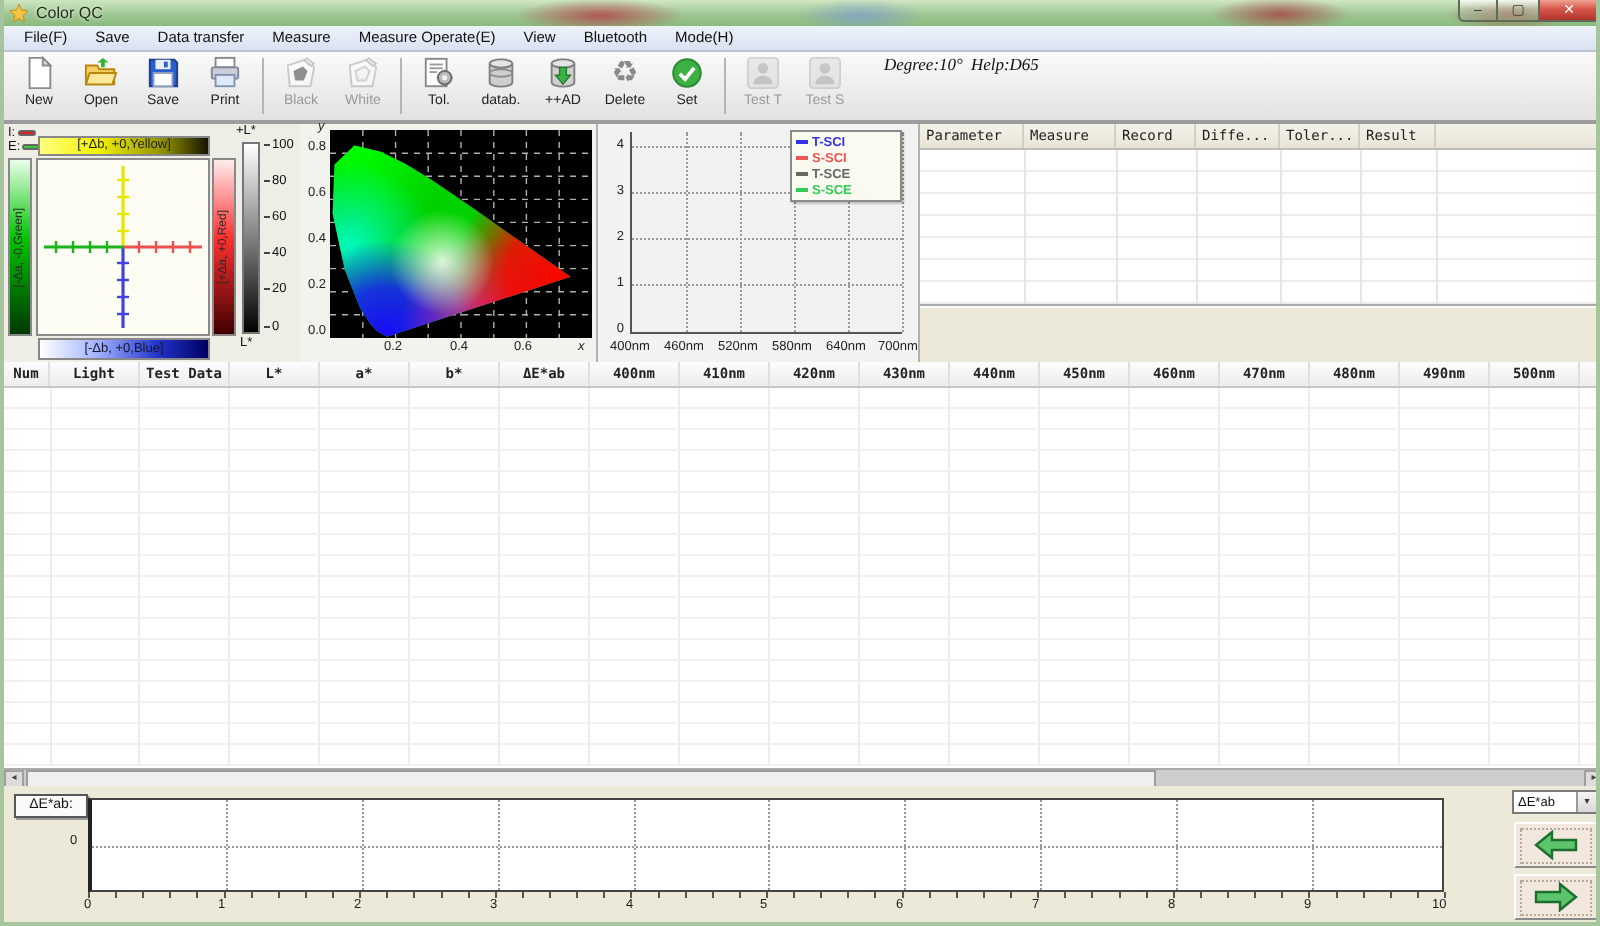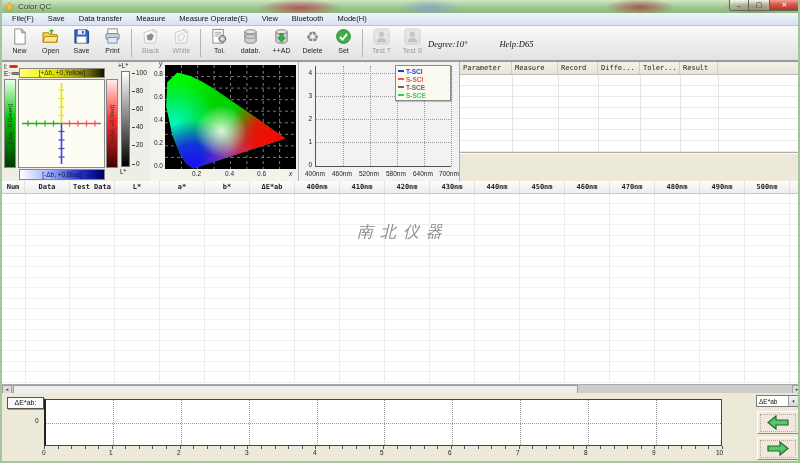--- a/index.html
+++ b/index.html
@@ -39,21 +39,21 @@
   #toolbar { position:absolute; left:0; top:26px; width:800px; height:35px;
     background:linear-gradient(180deg,#fafafa,#e2e2e2); border-bottom:1px solid #9c9c9c;
     display:flex; align-items:flex-start; padding:1px 0 0 2px; }
   .tbtn { width:31px; height:33px; display:flex; flex-direction:column; align-items:center; justify-content:flex-start; }
   .tbtn .ticon { width:19px; height:19px; display:flex; align-items:center; justify-content:center; }
   .tbtn .tlabel { font-size:7px; margin-top:1px; color:#222; white-space:nowrap; }
   .tbtn.disabled .tlabel { color:#9a9a9a; }
   .tbtn.disabled .ticon { opacity:.45; filter:grayscale(1); }
   .tb-sep { width:1px; height:28px; background:#b5b5b5; margin:2px 3px 0 3px; }
   .recycle-glyph { font-size:15px; color:#8a8a8a; line-height:1; }
-  #tb-meta { display:flex; align-items:center; height:33px; gap:32px; }
+  #tb-meta { display:flex; height:33px; margin-left:14px; gap:4px; }
   .meta-text { font-family:"Liberation Serif","DejaVu Serif",serif; font-style:italic; font-size:8.5px; color:#111; }
 
   
   #panels { position:absolute; left:0; top:61px; width:800px; height:120px; border-top:1px solid #9c9c9c; background:#eeece1; }
 
   
   #color-panel { position:absolute; left:0; top:0; width:148px; height:120px; background:#efeee6; }
   .io-legend { position:absolute; left:2px; font-size:6.5px; color:#111; display:flex; align-items:center; }
   .pill { width:9px; height:3px; border-radius:2px; margin-left:1px; border:0.5px solid #666; }
   .pill.red { background:#e02020; } .pill.green { background:#2ecc2e; }
@@ -522,42 +522,41 @@
           <div class="rcol" style="left:258px;"></div>
       </div>
       <div id="result-strip"></div>
       <div id="status-indicator"></div>
     </div>
   </div>
 
   <div id="main-table">
     <div id="mt-header">
       <span class="mh first">Num</span>
-      <span class="mh">Data</span>
+      <span class="mh">Light</span>
       <span class="mh">Test Data</span>
       <span class="mh">L*</span>
       <span class="mh">a*</span>
       <span class="mh">b*</span>
       <span class="mh">ΔE*ab</span>
       <span class="mh">400nm</span>
       <span class="mh">410nm</span>
       <span class="mh">420nm</span>
       <span class="mh">430nm</span>
       <span class="mh">440nm</span>
       <span class="mh">450nm</span>
       <span class="mh">460nm</span>
       <span class="mh">470nm</span>
       <span class="mh">480nm</span>
       <span class="mh">490nm</span>
       <span class="mh">500nm</span>
       <span class="mh">510nm</span>
     </div>
     <div id="mt-body">
       <div id="mt-firstcol-line"></div>
-      <div id="watermark">南北仪器</div>
     </div>
   </div>
 
   <div id="hscroll">
     <div class="sarrow" style="left:0;">◂</div>
     <div id="hthumb"></div>
     <div class="sarrow" style="right:0;">▸</div>
   </div>
 
   <div id="bottom">

